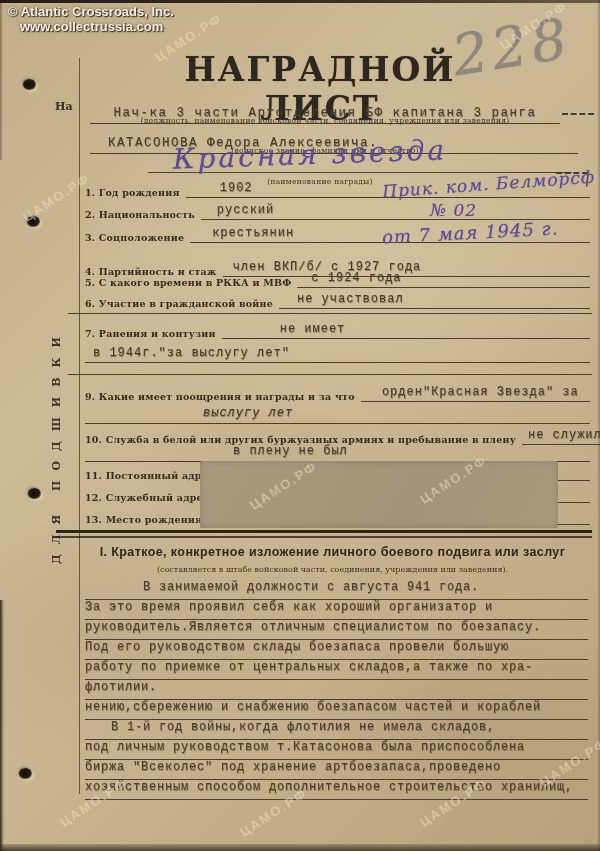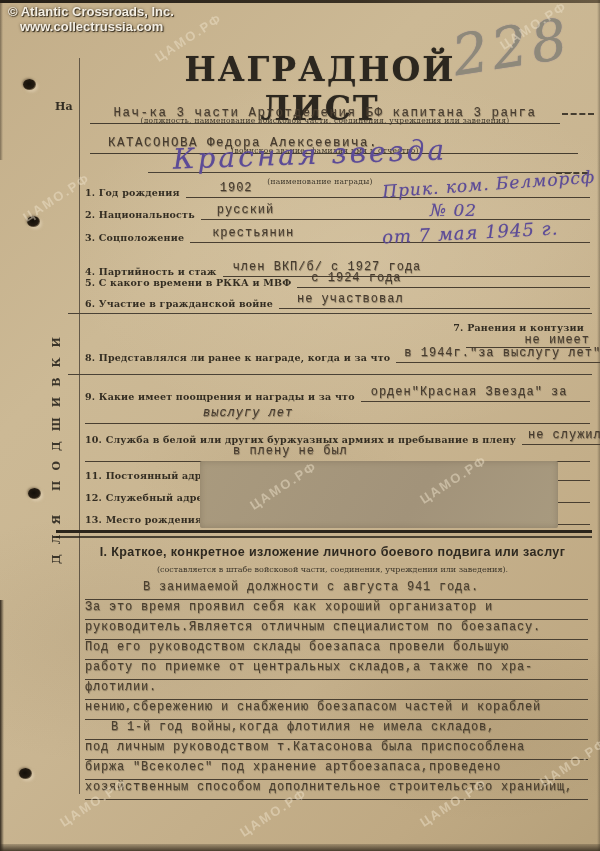--- a/index.html
+++ b/index.html
@@ -158,30 +158,29 @@
   </div>
   <div class="row" style="top:271px;justify-content:center;">
     <span class="lbl">5. С какого времени в РККА и МВФ</span>
     <span class="val typed" style="padding-left:14px;">с 1924 года</span>
   </div>
   <div class="row" style="top:292px;">
     <span class="lbl">6. Участие в гражданской войне</span>
     <span class="val typed" style="padding-left:18px;">не участвовал</span>
   </div>
   <div class="hline" style="left:68px;top:313px;width:524px;height:1px;"></div>
-  <div class="row" style="top:322px;flex-direction:column;">
+  <div class="row" style="top:322px;">
     <span class="lbl">7. Ранения и контузии</span>
     <span class="val typed" style="padding-left:58px;">не имеет</span>
   </div>
   <div class="row" style="top:346px;">
-    <span class="lbl">8. Представлялся ли ранее к награде, когда и за что</span>
     <span class="val typed" style="padding-left:8px;">в 1944г."за выслугу лет"</span>
   </div>
   <div class="hline" style="left:68px;top:374px;width:524px;height:1px;"></div>
-  <div class="row" style="top:385px;">
+  <div class="row" style="top:385px;text-align:center;">
     <span class="lbl">9. Какие имеет поощрения и награды и за что</span>
     <span class="val typed" style="padding-left:10px;">орден"Красная Звезда" за</span>
   </div>
   <div class="line2 typed" style="top:406px;padding-left:118px;font-style:italic;">выслугу лет</div>
   <div class="row" style="top:428px;">
     <span class="lbl">10. Служба в белой или других буржуазных армиях и пребывание в плену</span>
     <span class="val typed" style="padding-left:6px;">не служил,</span>
   </div>
   <div class="line2 typed" style="top:444px;padding-left:148px;">в плену не был</div>
   <div class="row" style="top:464px;">

